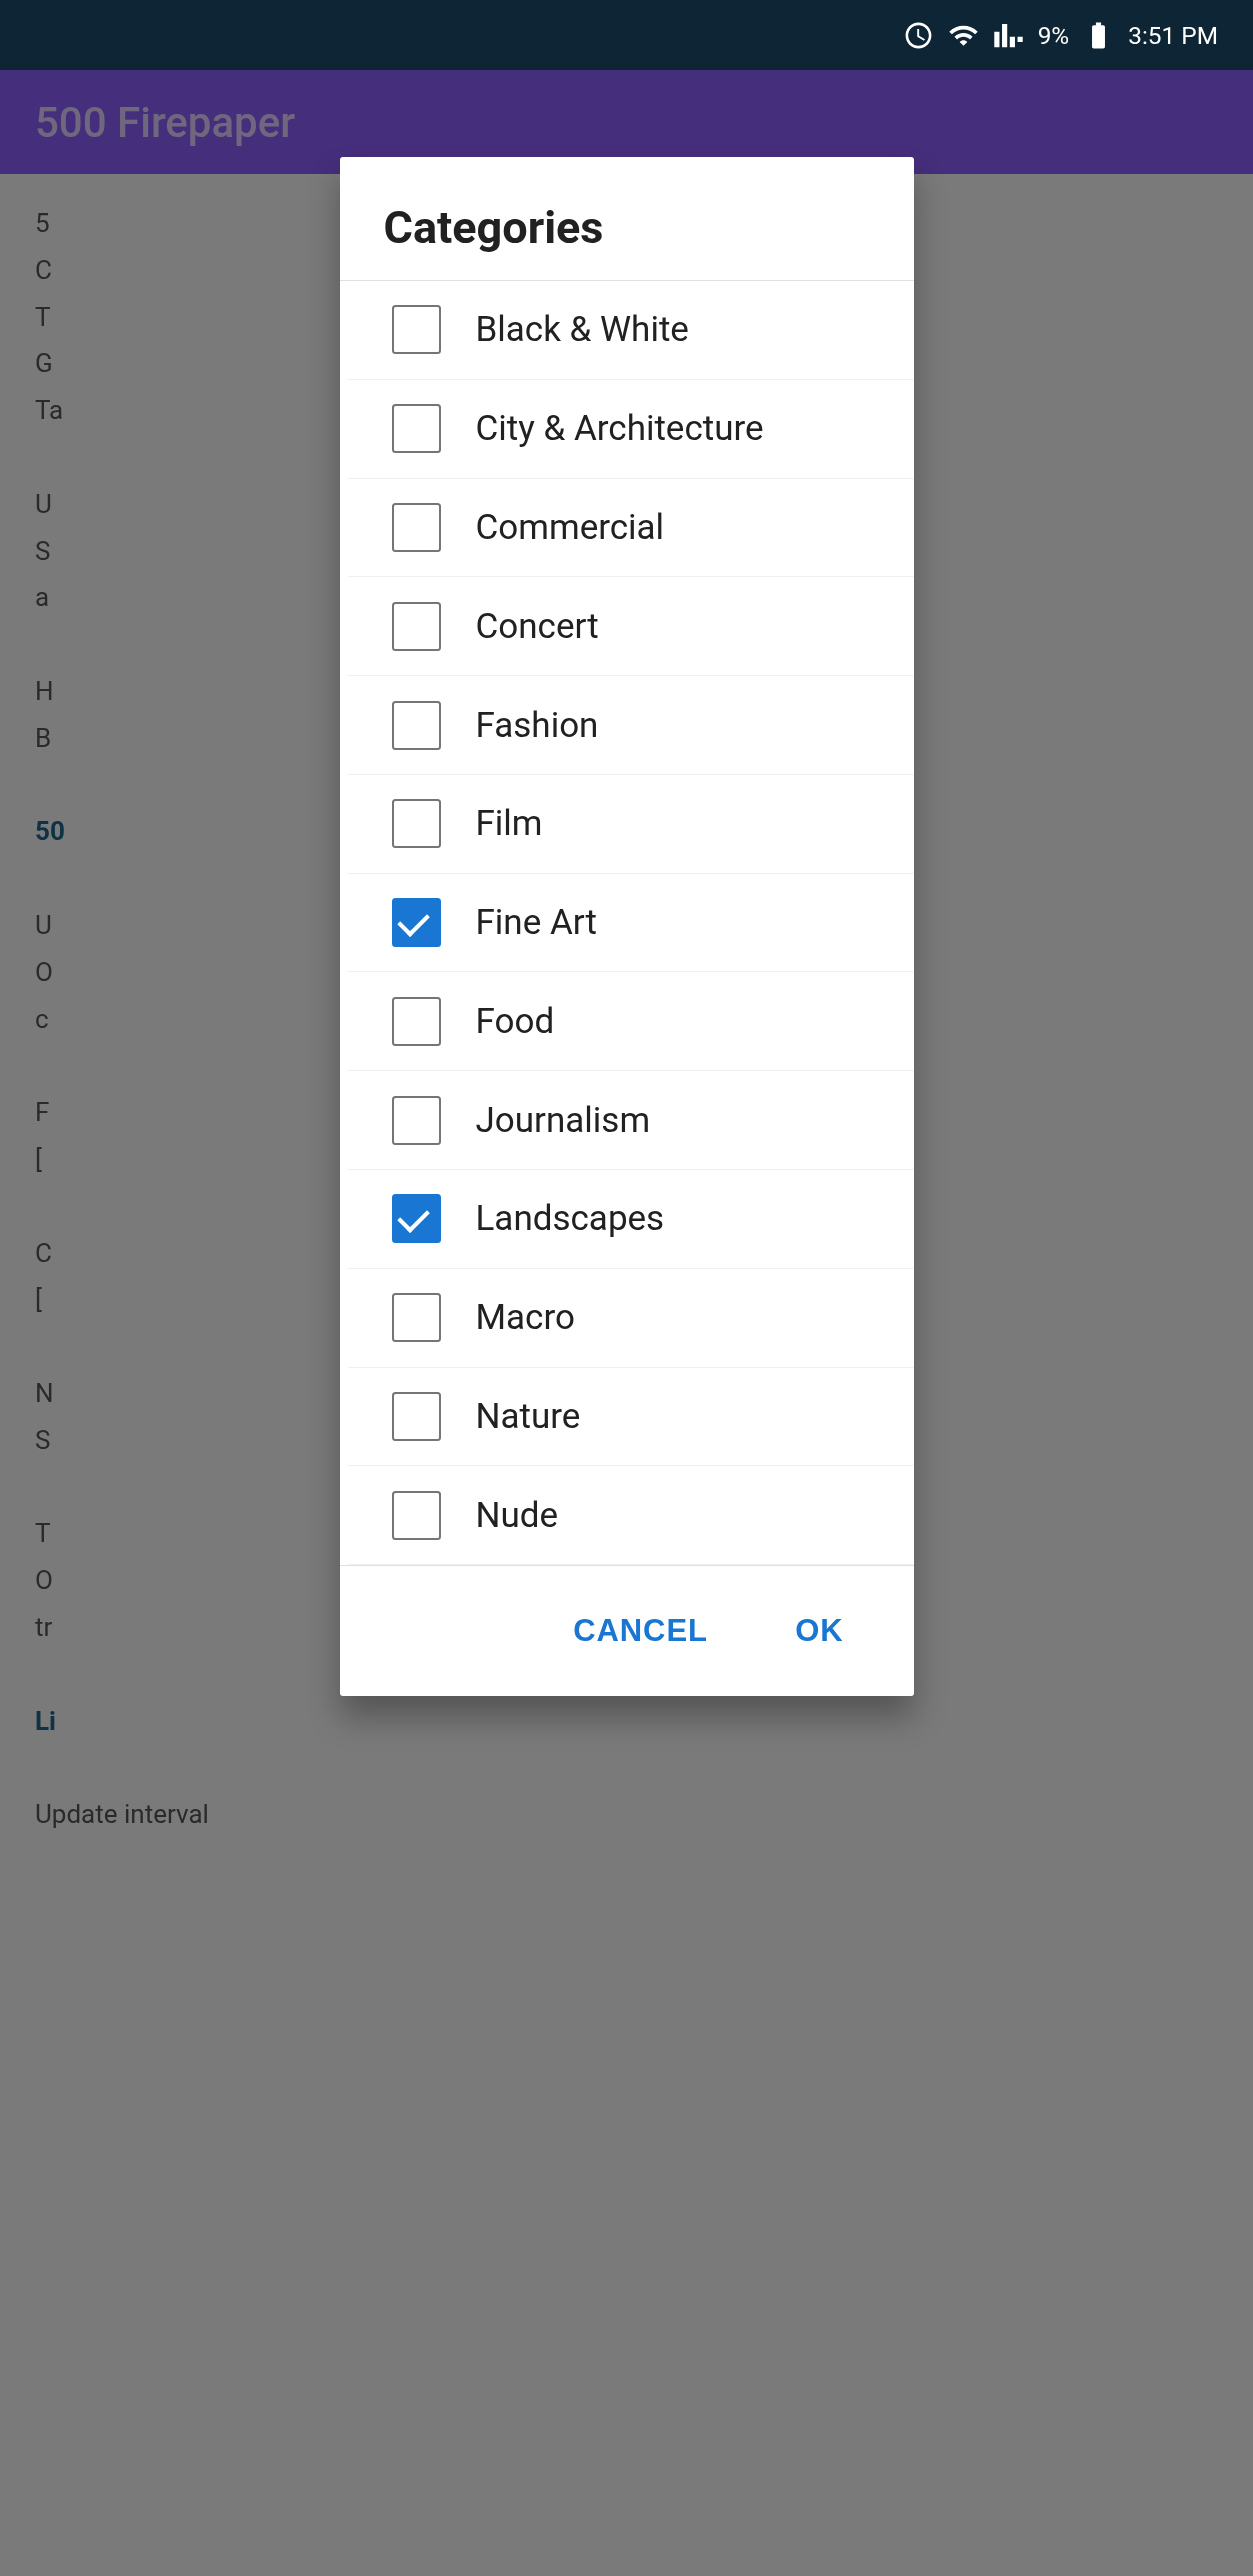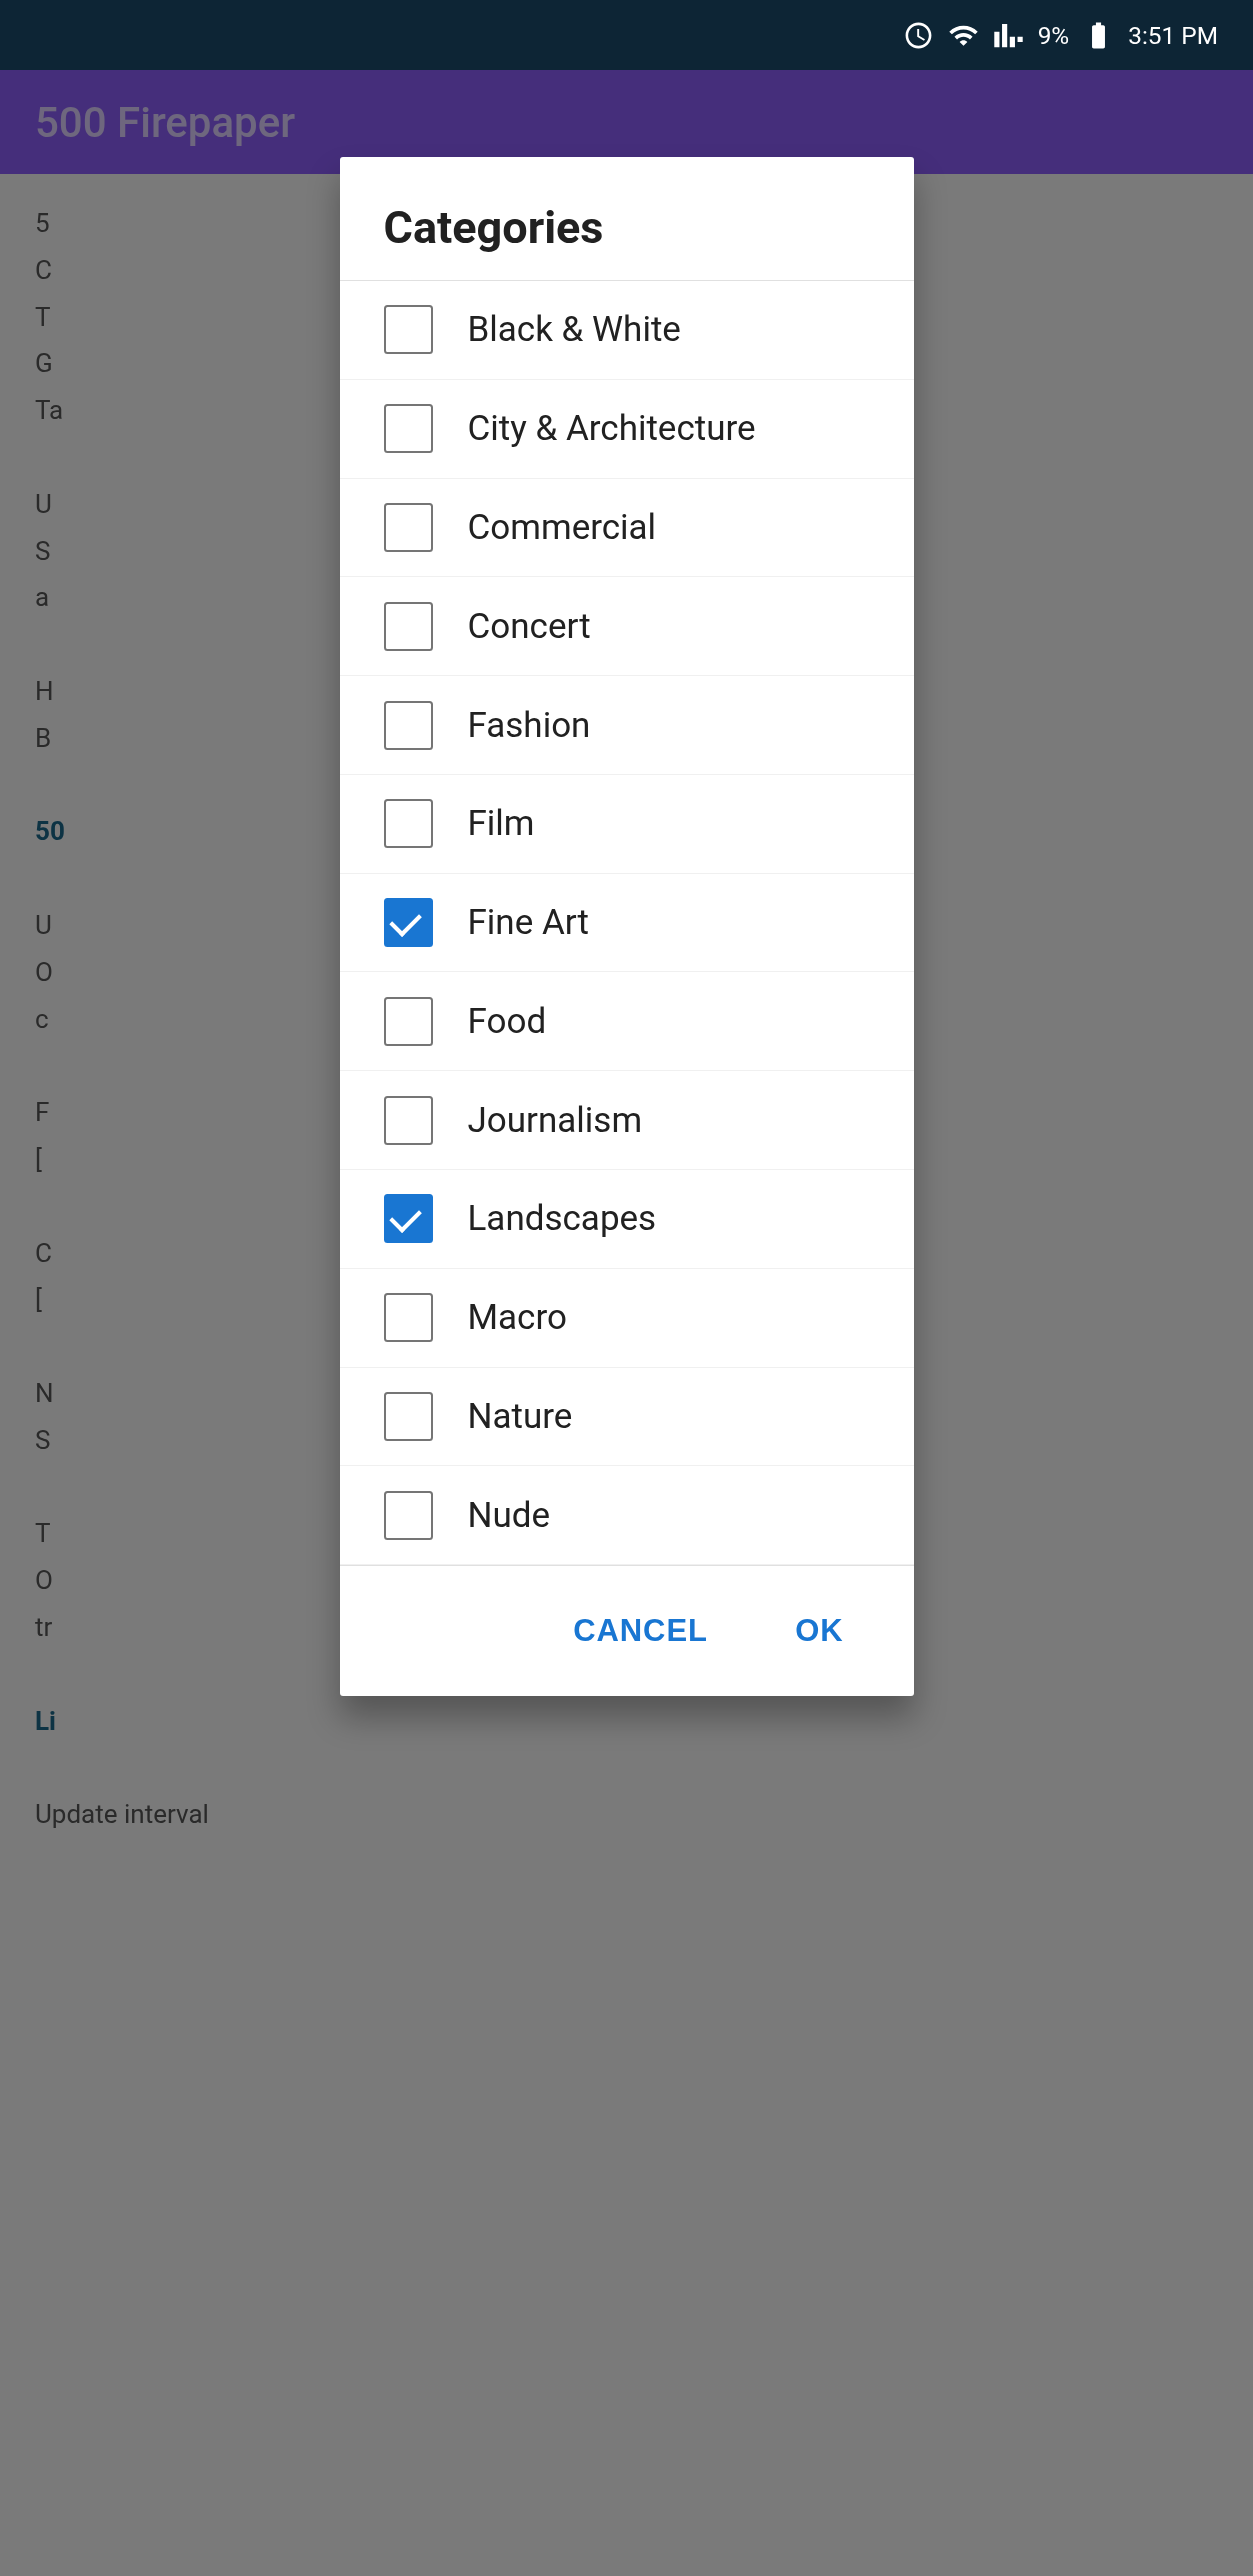--- a/index.html
+++ b/index.html
@@ -102,20 +102,21 @@
       font-size: 45px;
       font-weight: 700;
       color: #212121;
       border-bottom: 0.9px solid #e0e0e0;
     }
 
     .dialog-list {
       flex: 1;
       overflow-y: auto;
       padding: 0;
+      margin-left: 8px;
     }
 
     .dialog-item {
       display: flex;
       align-items: center;
       padding: 24.4px 44px;
       cursor: pointer;
       border-bottom: 0.9px solid #f0f0f0;
     }
 

